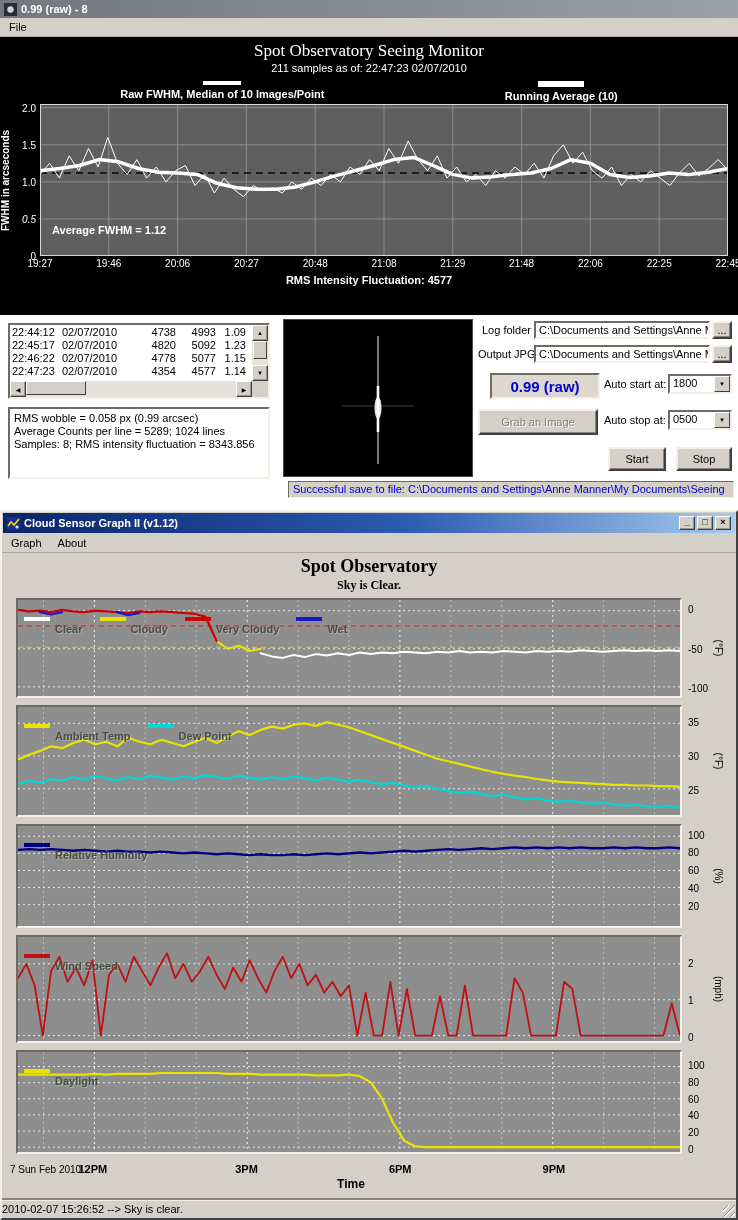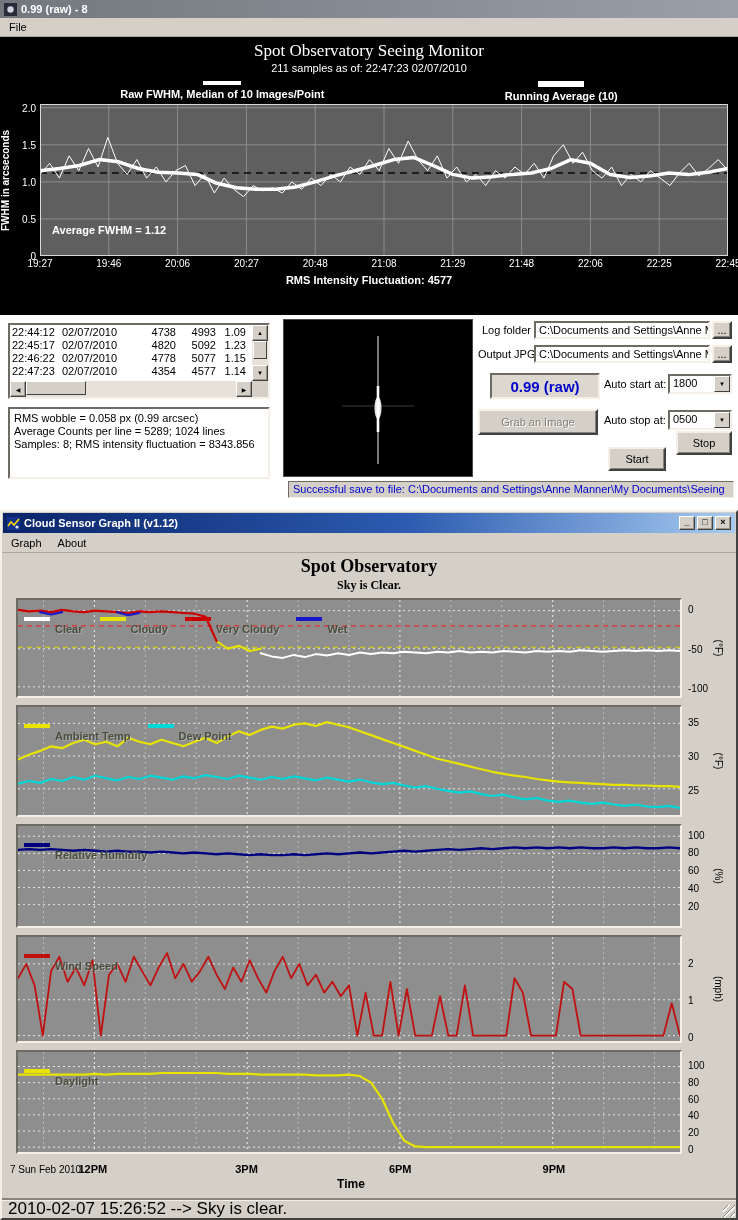--- a/index.html
+++ b/index.html
@@ -58,42 +58,42 @@
   .starbox{position:absolute;left:283px;top:4px;width:190px;height:158px;background:#000;border:1px solid #4a4a4a;}
   .fld-label{position:absolute;font-size:11px;white-space:nowrap;}
   .fld{position:absolute;height:18px;font-size:11px;padding:1px 3px;white-space:nowrap;overflow:hidden;}
   .browse{position:absolute;width:20px;height:18px;}
   .reading{position:absolute;left:490px;top:58px;width:110px;height:26px;background:#dcd8d0;border:2px solid;border-color:#6e6a64 #f4f0e8 #f4f0e8 #6e6a64;color:#0000cc;font-weight:bold;font-size:15px;display:flex;align-items:center;justify-content:center;}
   .combo{position:absolute;width:64px;height:20px;background:#fff;border:2px solid;border-color:#6e6a64 #f4f0e8 #f4f0e8 #6e6a64;}
   .combo .val{font-size:11px;padding:1px 3px;display:block;}
   .combo .drop{position:absolute;top:0;right:0;bottom:0;width:16px;background:#d4d0c8;border:1px solid;border-color:#fff #404040 #404040 #fff;font-size:6px;display:flex;align-items:center;justify-content:center;cursor:pointer;}
   .grab{position:absolute;left:478px;top:94px;width:120px;height:26px;color:#84807a;text-shadow:1px 1px 0 #fff;}
   .start{position:absolute;left:608px;top:132px;width:58px;height:24px;}
-  .stop{position:absolute;left:676px;top:116px;width:56px;height:24px;}
+  .stop{position:absolute;left:676px;top:132px;width:56px;height:24px;}
   .savemsg{position:absolute;left:288px;top:166px;width:446px;height:17px;background:#d4d0c8;border:1px solid;border-color:#6e6a64 #f4f0e8 #f4f0e8 #6e6a64;color:#0000d0;font-size:11px;padding:1px 4px;white-space:nowrap;overflow:hidden;}
 
   
   .cloud-window{margin-top:13px;width:738px;height:710px;background:#d4d0c8;border:2px solid;border-color:#f4f0e8 #404040 #404040 #f4f0e8;display:flex;flex-direction:column;}
   .cloud-window .titlebar{height:20px;margin:1px;}
   .observatory-heading{font-family:"Liberation Serif",serif;font-size:18px;font-weight:bold;text-align:center;margin-top:3px;}
   .sky-status{font-family:"Liberation Serif",serif;font-size:12px;font-weight:bold;text-align:center;margin:1px 0 5px;}
   .panel-row{display:flex;align-items:stretch;margin:0 10px 7px 14px;}
   .panel-plot{flex:1;position:relative;border:2px solid;border-color:#6e6a64 #f4f0e8 #f4f0e8 #6e6a64;background:#8e8e8e;}
   .ygutter.light{width:44px;color:#000;font-size:10px;}
   .ygutter.light .ytick{position:absolute;left:6px;transform:translateY(-50%);}
   .ygutter.light .unit{position:absolute;right:2px;top:50%;transform:translateY(-50%);writing-mode:vertical-rl;font-size:10px;}
   .plot-legend{position:absolute;left:6px;top:2px;display:flex;gap:17px;align-items:center;z-index:2;}
   .lg-item{display:flex;align-items:center;gap:5px;}
   .lg-sw{width:26px;height:4px;display:inline-block;}
   .lg-lb{font-size:11px;font-weight:bold;color:#4a4e3e;text-shadow:1px 1px 0 rgba(255,255,255,0.28);white-space:nowrap;margin-top:21px;}
   .cloud-xrow{position:relative;height:15px;margin:1px 54px 0 14px;font-size:11px;font-weight:bold;}
   .cloud-xrow .xtick{top:1px;}
   .date-label{position:absolute;left:-6px;top:2px;font-size:10px;font-weight:normal;white-space:nowrap;}
   .time-label{width:670px;margin-left:14px;text-align:center;font-size:12px;font-weight:bold;height:16px;}
-  .statusbar{margin-top:auto;height:20px;border-top:2px solid;border-top-color:#88847c;box-shadow:inset 0 1px 0 #f4f0e8;display:flex;align-items:center;padding:0 6px;position:relative;font-size:17px;text-align:center;}
+  .statusbar{margin-top:auto;height:20px;border-top:2px solid;border-top-color:#88847c;box-shadow:inset 0 1px 0 #f4f0e8;display:flex;align-items:center;padding:0 0;position:relative;font-size:11px;text-align:center;}
   .grip{position:absolute;right:1px;bottom:1px;width:12px;height:12px;background:repeating-linear-gradient(135deg,transparent 0 3px,#88847c 3px 4px,#fff 4px 5px);}
 </style>
 </head>
 <body>
 
 <div class="seeing-window">
   <div class="titlebar inactive">
     <svg class="app-icon" viewBox="0 0 13 13">
         <rect width="13" height="13" fill="#2a2a3a"></rect>
         <circle cx="6.5" cy="6.5" r="3.2" fill="#cfd4dc"></circle>
@@ -116,21 +116,21 @@
         <span class="sl-bar thick"></span>
         <span>Running Average (10)</span>
       </div>
     </div>
     <div class="seeing-chart-row">
       <div class="seeing-ylabel">FWHM in arcseconds</div>
       <div class="ygutter dark" id="g-seeing">
           <span class="ytick" style="top: 2.43902%;">2.0</span>
           <span class="ytick" style="top: 26.8293%;">1.5</span>
           <span class="ytick" style="top: 51.2195%;">1.0</span>
-          <span class="ytick" style="top: 75.6098%;">0.5</span>
+          <span class="ytick" style="top: 75.6098%; font-style: italic;">0.5</span>
           <span class="ytick" style="top: 100%;">0</span>
         </div>
       <div class="plotwrap">
         <div class="chart-host">
             <svg width="688" height="152" viewBox="0 0 688 152">
               <rect x="0" y="0" width="688" height="152" fill="#5f5f5f"></rect>
               <line x1="68.8" y1="0" x2="68.8" y2="152" stroke="#8d8d8d" stroke-width="1" stroke-dasharray=""></line>
               <line x1="137.6" y1="0" x2="137.6" y2="152" stroke="#8d8d8d" stroke-width="1" stroke-dasharray=""></line>
               <line x1="206.4" y1="0" x2="206.4" y2="152" stroke="#8d8d8d" stroke-width="1" stroke-dasharray=""></line>
               <line x1="275.2" y1="0" x2="275.2" y2="152" stroke="#8d8d8d" stroke-width="1" stroke-dasharray=""></line>

